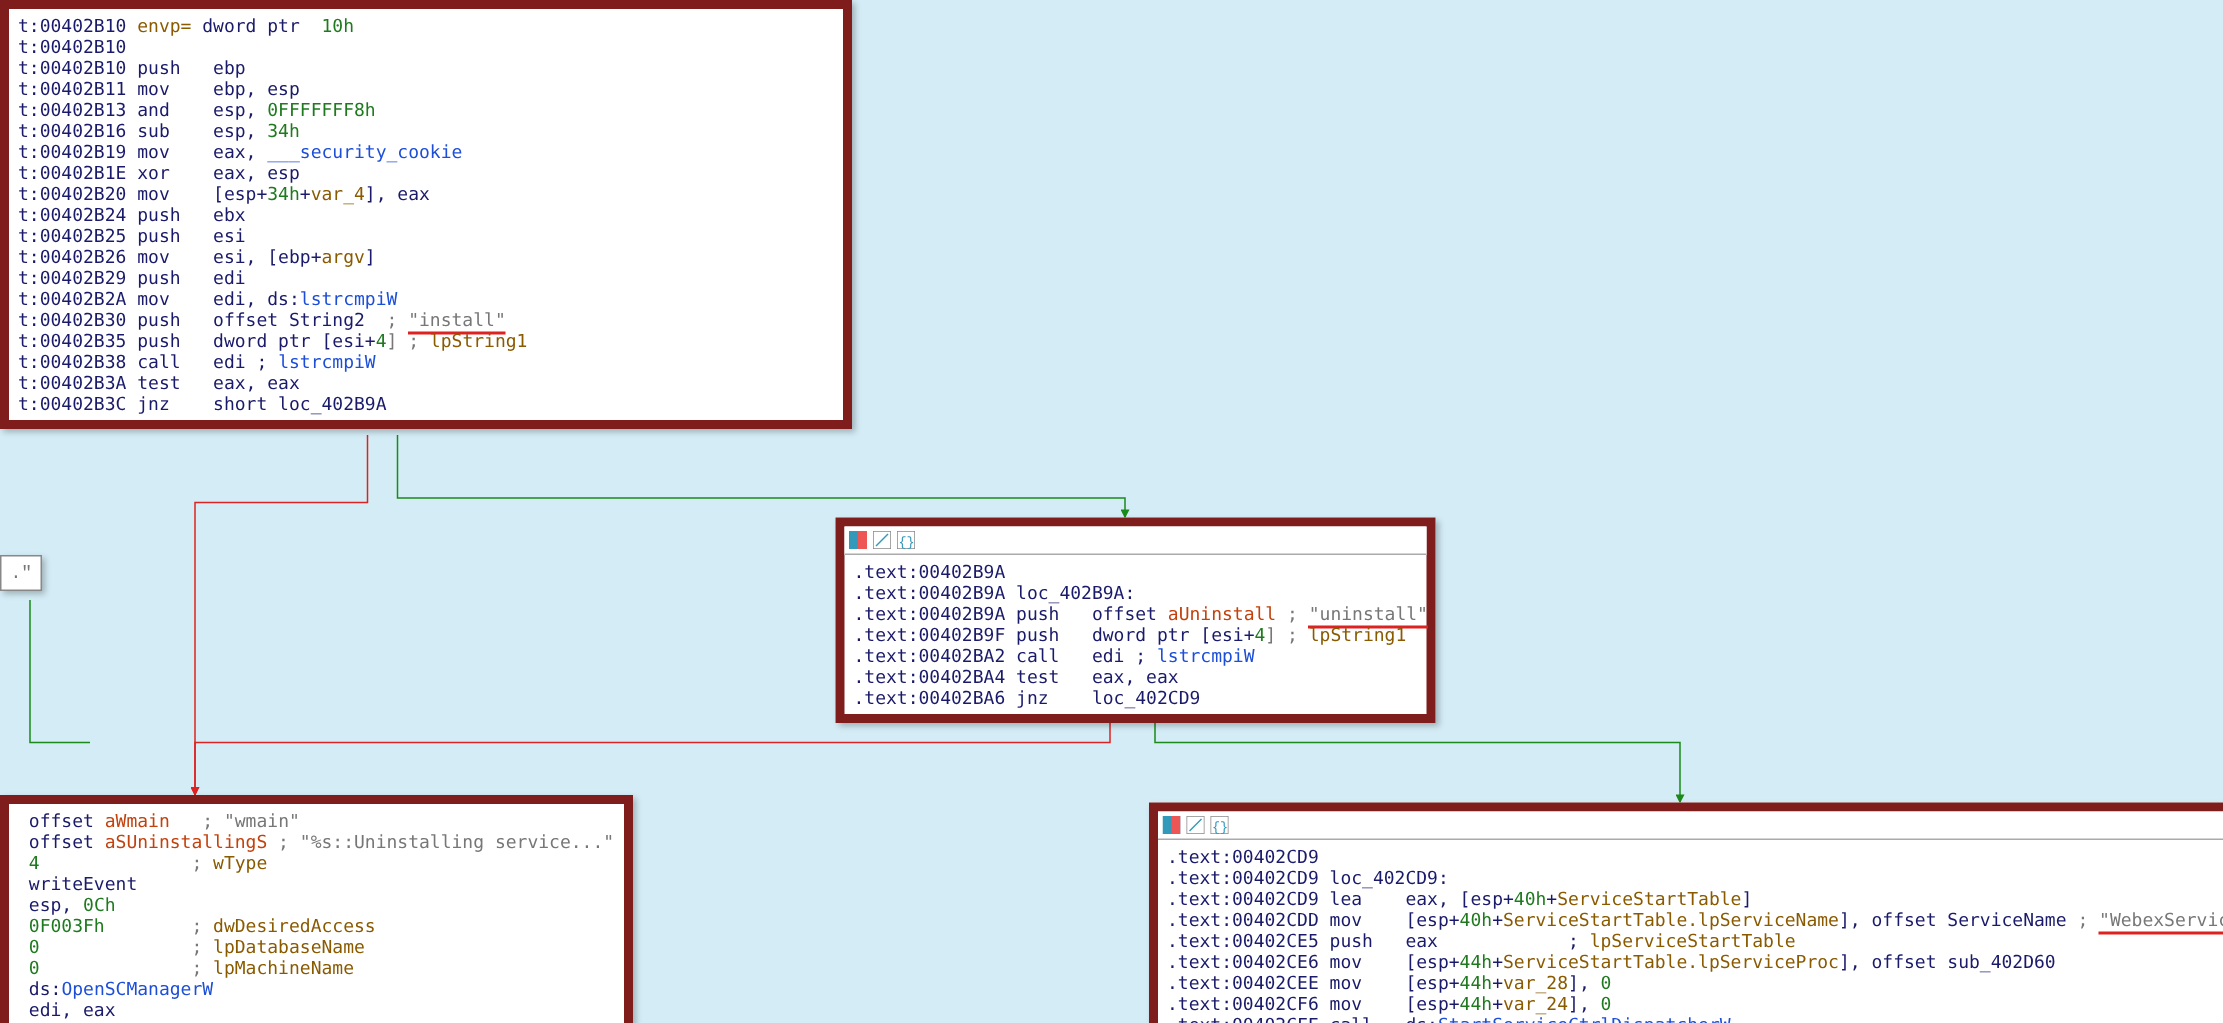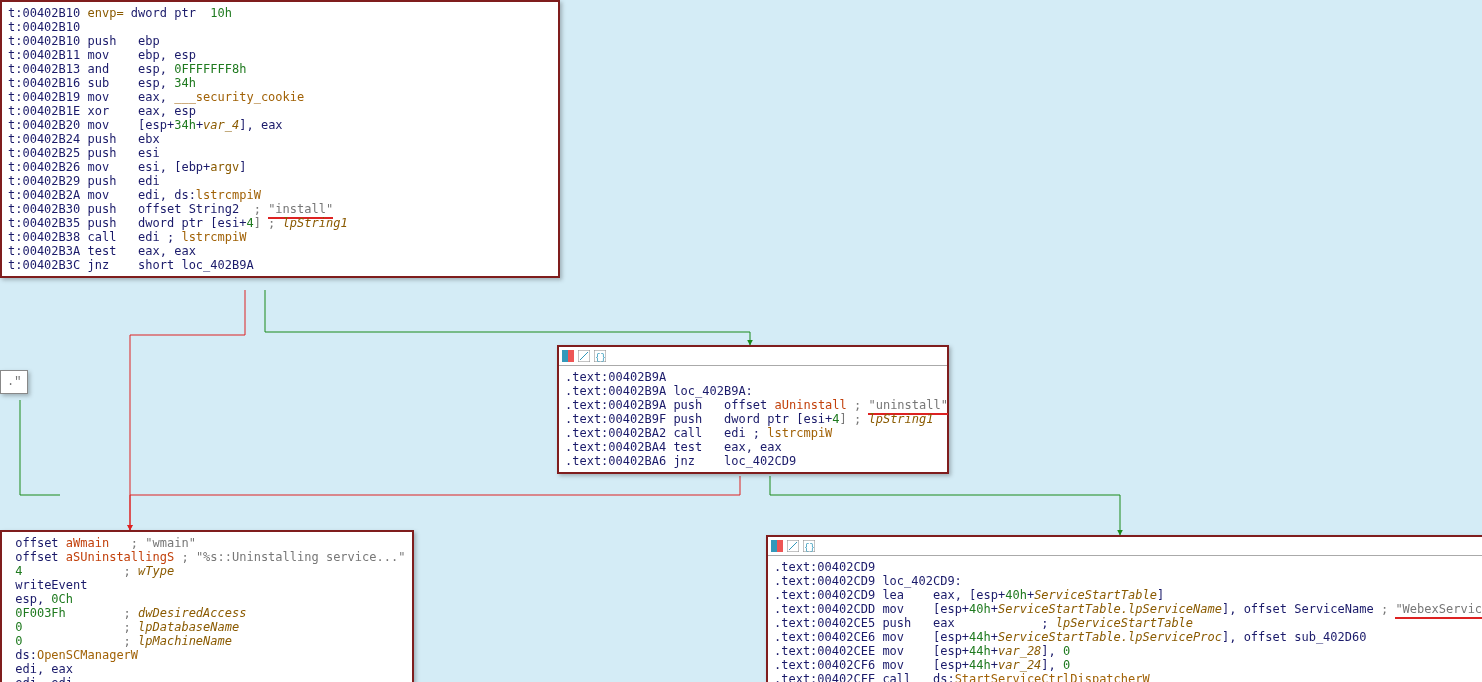--- a/index.html
+++ b/index.html
@@ -9,21 +9,21 @@
     font-family: "Consolas", "Courier New", monospace;
     font-size: 12px;
     width: 1482px;
     height: 682px;
     position: relative;
     overflow: hidden;
   }
   .node {
     position: absolute;
     background: #fff;
-    border: 2px solid #7f1d1d;
+    border: 6px solid #7f1d1d;
     box-shadow: 2px 2px 4px rgba(0,0,0,.25);
   }
   .node .titlebar {
     height: 18px;
     background: #fff;
     border-bottom: 1px solid #aaa;
     display: flex;
     align-items: center;
     padding: 0 2px;
     gap: 2px;
@@ -31,25 +31,25 @@
   .node .titlebar .ticon { width:14px; height:14px; display:inline-flex; align-items:center; justify-content:center; }
   .node pre {
     margin: 0;
     padding: 4px 6px;
     white-space: pre;
     line-height: 14px;
     color: #1a1a6a;
   }
   .c-addr { color:#1a1a6a; }
   .c-num  { color:#1f7a1f; }
-  .c-sym  { color:#a16207; }
+  .c-sym  { color:#1d4ed8; }
   .c-cmt  { color:#777; }
   .c-str  { color:#777; }
   .c-ofs  { color:#c2410c; }
-  .c-var  { color:#8a5a00;font-style:italic; }
+  .c-var  { color:#8a5a00; }
   .c-arg  { color:#8a5a00; }
   .underline { border-bottom: 2px solid #d22; padding-bottom:1px; }
   svg.edges { position:absolute; left:0; top:0; width:1482px; height:682px; pointer-events:none; }
   .small-frag {
     position:absolute;
     background:#fff;
     border:1px solid #888;
     box-shadow:2px 2px 4px rgba(0,0,0,.25);
     padding:4px 6px;
     color:#777;

